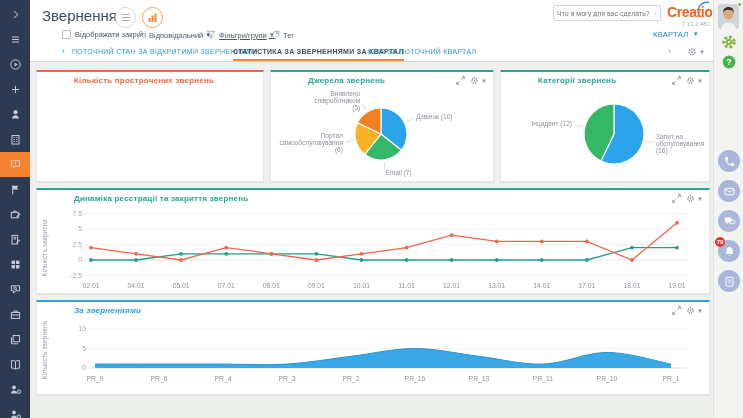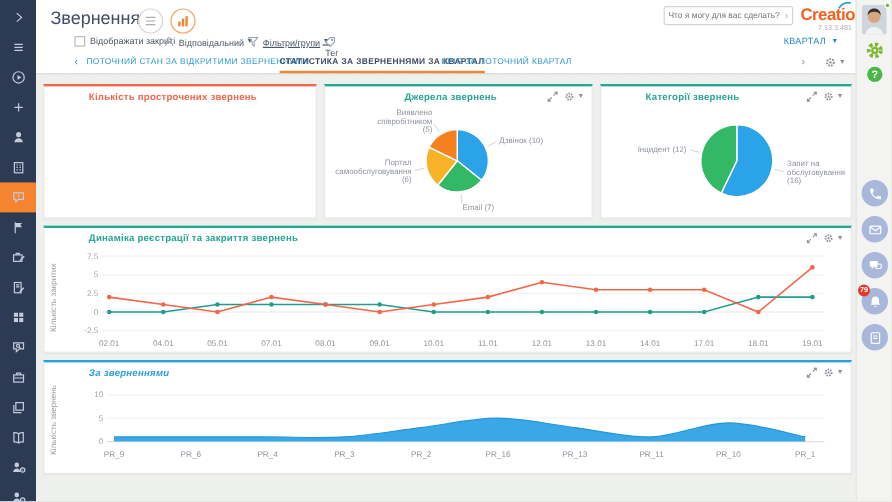--- a/index.html
+++ b/index.html
@@ -232,21 +232,21 @@
         <span>Відповідальний</span>
         <span class="caret">▼</span>
       </div>
       <div class="toolbar-item" style="left:176px;text-decoration:underline;">
         <svg width="10" height="10" viewBox="0 0 12 12">
           <path d="M1.5 1.5h9L7 5.8v4.4L5 8.6V5.8z" fill="none" stroke="#97a5b5" stroke-width="1.1"></path>
         </svg>
         <span>Фільтри/групи</span>
         <span class="caret">▼</span>
       </div>
-      <div class="toolbar-item" style="left:240px;flex-direction:column;">
+      <div class="toolbar-item" style="left:240px;">
         <svg width="10" height="10" viewBox="0 0 12 12">
           <g fill="none" stroke="#97a5b5" stroke-width="1.1">
             <path d="M1.5 6L6 1.5h4.5V6L6 10.5z"></path>
               <circle cx="8" cy="3.8" r="0.8"></circle>
           </g>
         </svg>
         <span>Тег</span>
       </div>
       <div class="view-menu">
         <span>КВАРТАЛ</span>
@@ -267,21 +267,21 @@
           <span class="caret">▼</span>
         </span>
       </div>
     </div>
 
     <div class="widget" style="left:6px;top:70px;width:228px;height:112px;border-top-color:#f2664a;">
       <div class="w-caption" style="color:#f2664a;">Кількість прострочених звернень</div>
     </div>
 
     <div class="widget" style="left:240px;top:70px;width:224px;height:112px;border-top-color:#26a695;">
-      <div class="w-caption" style="color:#26a695;margin-left:29px;">Джерела звернень</div>
+      <div class="w-caption" style="color:#26a695;">Джерела звернень</div>
       <div class="w-tools">
         <span class="tool">
           <svg width="9" height="9" viewBox="0 0 12 12">
             <g stroke="#8b9099" stroke-width="1.2" fill="none">
                 <path d="M7 5l4-4M8 1h3v3M5 7l-4 4M4 11H1V8"></path>
               </g>
           </svg>
         </span>
         <span class="tool">
           <svg width="9" height="9" viewBox="0 0 12 12">

